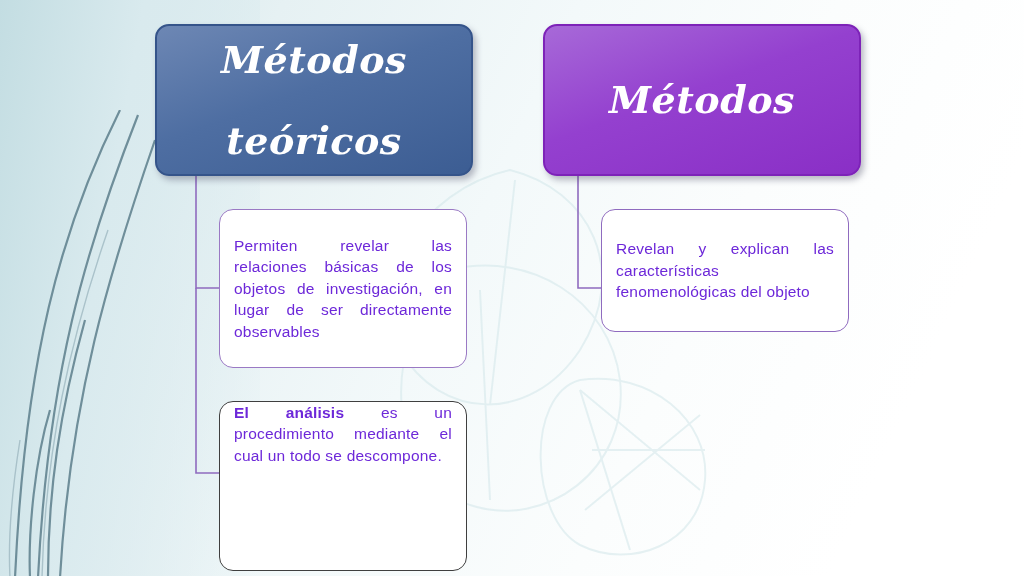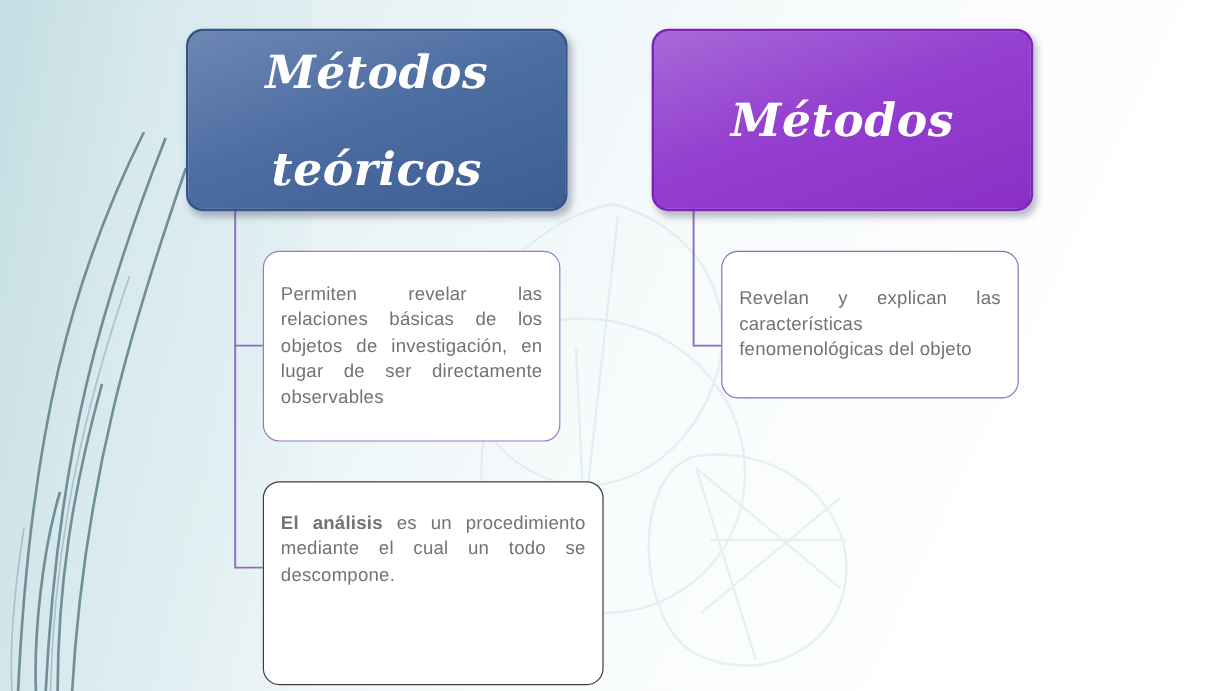--- a/index.html
+++ b/index.html
@@ -100,41 +100,41 @@
 
   
   .content-box {
     position: absolute;
     background: #ffffff;
     border-radius: 14px;
     box-sizing: border-box;
     padding: 10px 14px;
     font-size: 15.5px;
     line-height: 1.38;
-    color: #737373;
+    color: #6d28d9;
     text-align: justify;
     text-justify: inter-word;
     letter-spacing: 0.2px;
   }
   #box-theoretical-def {
     left: 219px;
     top: 209px;
     width: 248px;
     height: 159px;
     border: 1.5px solid #9a79c4;
     display: flex;
     align-items: center;
   }
   #box-theoretical-analysis {
     left: 219px;
     top: 401px;
-    width: 284px;
+    width: 248px;
     height: 170px;
     border: 1.5px solid #3f3f3f;
-    padding-top: 24px;
+    padding-top: 0;
   }
   #box-empirical-def {
     left: 601px;
     top: 209px;
     width: 248px;
     height: 123px;
     border: 1.5px solid #8f6bbf;
     display: flex;
     align-items: center;
   }

